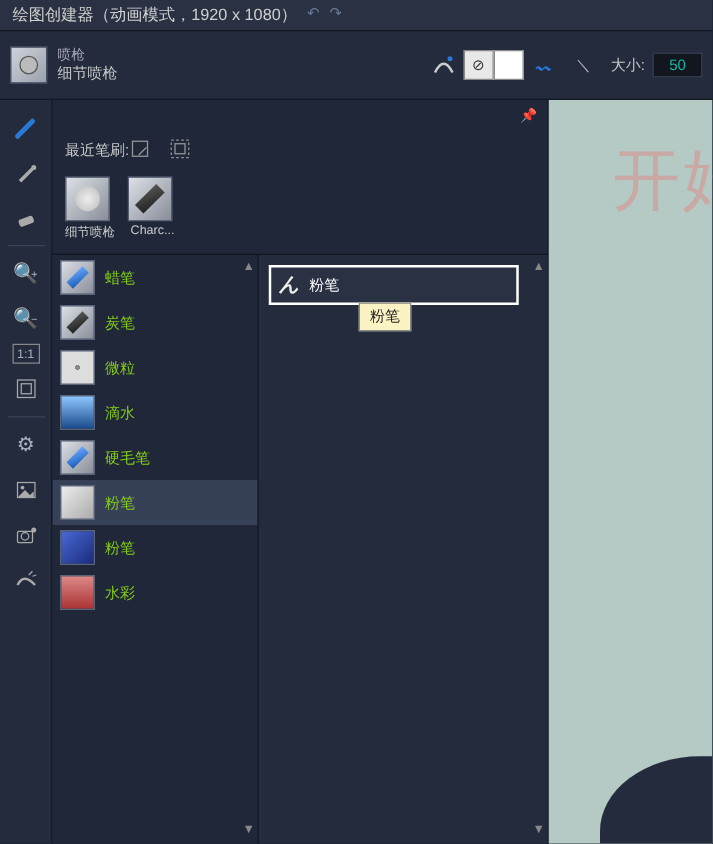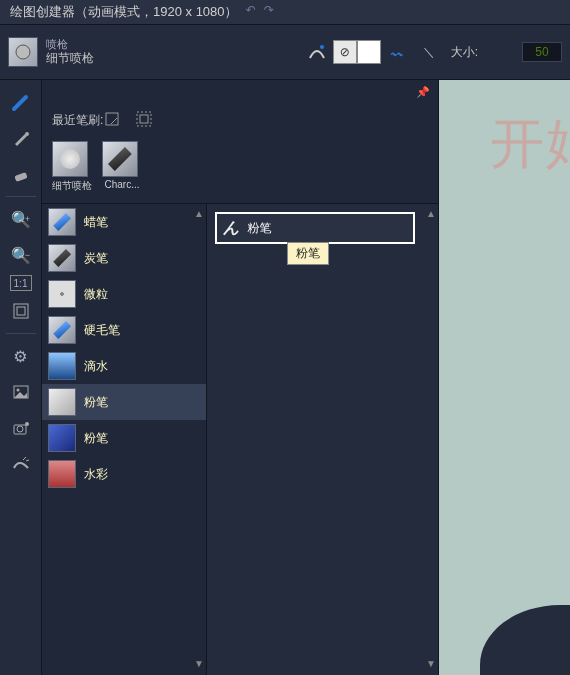--- a/index.html
+++ b/index.html
@@ -44,21 +44,21 @@
   .tb-btn {
     width: 26px; height: 26px;
     display:flex;align-items:center;justify-content:center;
     margin: 0 3px;
     color:#bbb;
     cursor:pointer;
   }
   .sq-btn { width:24px;height:24px;border:1px solid #888;display:flex;align-items:center;justify-content:center;}
   .white-sw { width:24px;height:24px;background:#fff;border:1px solid #888;}
   .size-box { display:flex;align-items:center;gap:6px;margin-left:6px;}
-  .size-input { width:40px;height:20px;background:#12161f;border:1px solid #3a4358;color:#4d7c0f;text-align:center;font-size:12px;margin-left:38px;}
+  .size-input { width:40px;height:20px;background:#12161f;border:1px solid #3a4358;color:#14b8a6;text-align:center;font-size:12px;}
 
   .main-area {
     position:absolute; top:80px; left:0; right:0; bottom:0;
     display:flex;
   }
   .left-tools {
     width:42px;
     background:#232b3d;
     border-right:1px solid #12161f;
     display:flex;flex-direction:column;align-items:center;
@@ -128,21 +128,21 @@
   .sb-arrow{color:#888;font-size:10px;text-align:center;}
   .cat-item {
     display:flex;align-items:center;
     gap:8px;
     padding:3px 6px;
     height:36px;
     cursor:pointer;
   }
   .cat-item.selected { background:#364158; }
   .cat-item .brush-thumb{width:28px;height:28px;margin:0;}
-  .cat-item span{font-size:12px;color:#fef9c3;}
+  .cat-item span{font-size:12px;color:#84cc16;}
 
   .preview-col {
     flex:1;
     background:#232b3d;
     position:relative;
     padding:8px;
   }
   .preview-col .sb-track{position:absolute;right:2px;top:4px;bottom:4px;width:10px;}
   .preview-box {
     border:2px solid #fff;
@@ -313,26 +313,26 @@
             </div>
             <div class="cat-item">
               <div class="brush-thumb br-charcoal"></div>
               <span>炭笔</span>
             </div>
             <div class="cat-item">
               <div class="brush-thumb br-grain"></div>
               <span>微粒</span>
             </div>
             <div class="cat-item">
+              <div class="brush-thumb br-drop"></div>
+              <span>滴水</span>
+            </div>
+            <div class="cat-item">
               <div class="brush-thumb br-blue"></div>
               <span>硬毛笔</span>
-            </div>
-            <div class="cat-item">
-              <div class="brush-thumb br-drop"></div>
-              <span>滴水</span>
             </div>
             <div class="cat-item selected">
               <div class="brush-thumb br-chalk"></div>
               <span>粉笔</span>
             </div>
             <div class="cat-item">
               <div class="brush-thumb br-crystal"></div>
               <span>粉笔</span>
             </div>
             <div class="cat-item">

